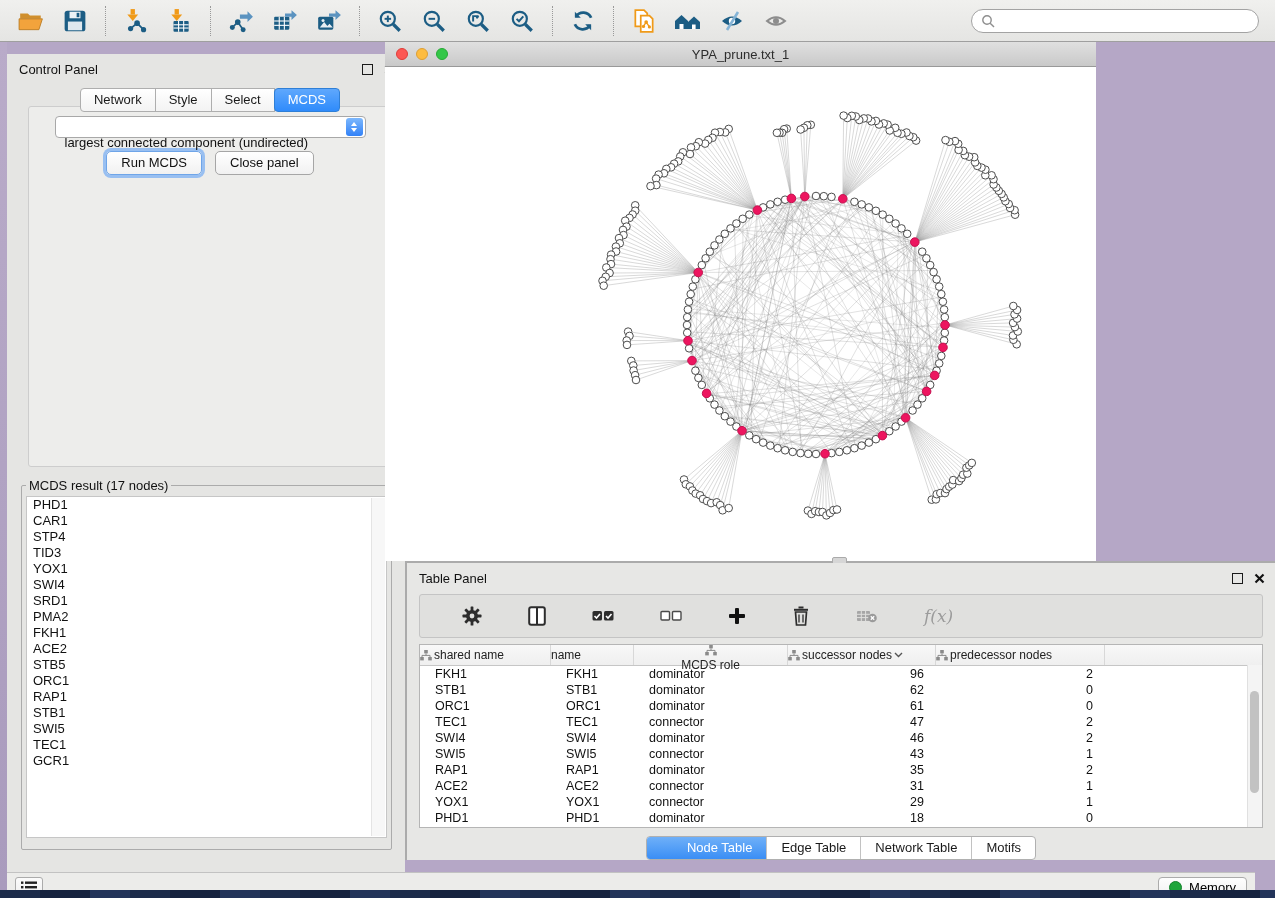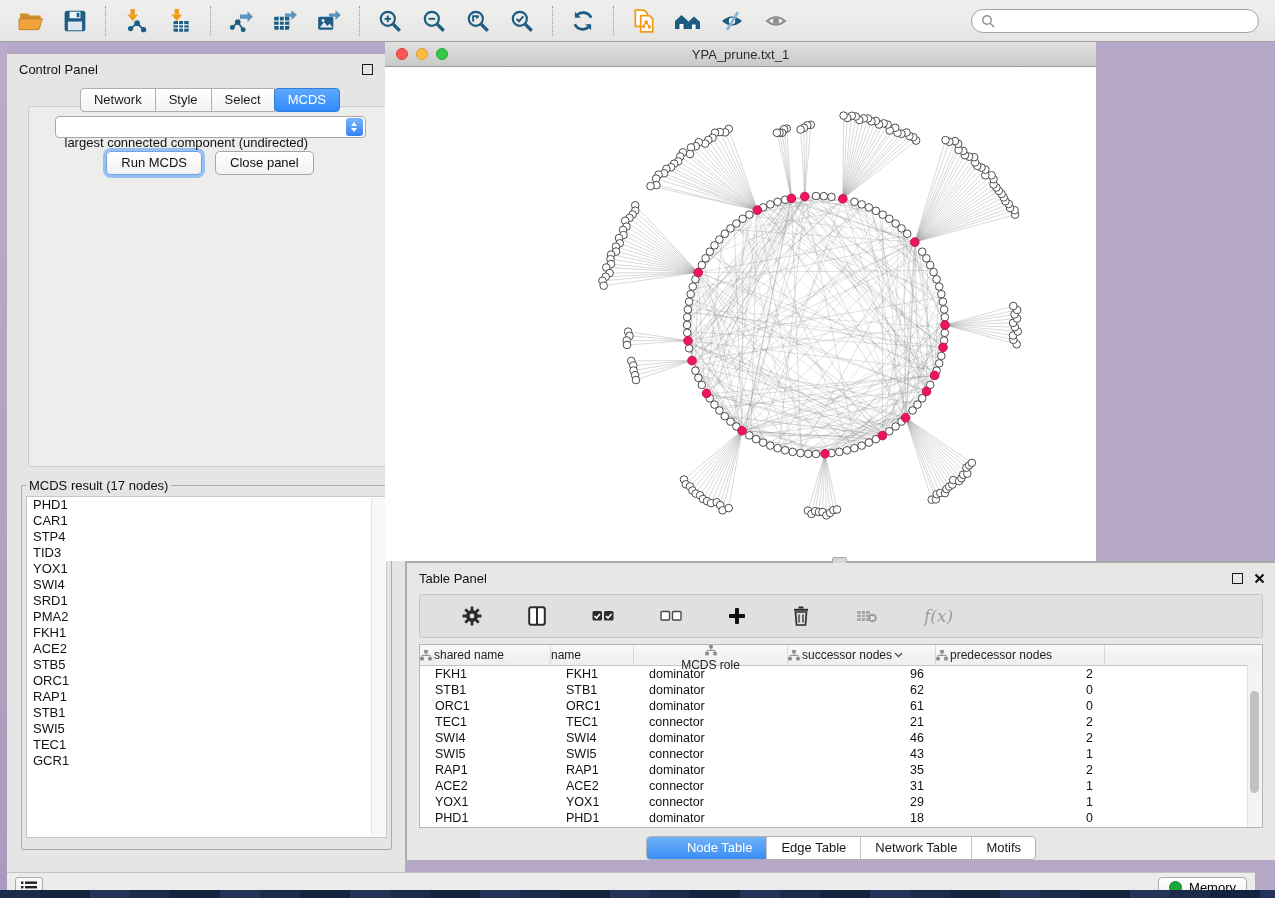--- a/index.html
+++ b/index.html
@@ -1201,21 +1201,21 @@
           <div class="td c0 l">ORC1</div>
           <div class="td c1 l">ORC1</div>
           <div class="td c2 l">dominator</div>
           <div class="td c3 r">61</div>
           <div class="td c4 r">0</div>
         </div>
         <div class="tr">
           <div class="td c0 l">TEC1</div>
           <div class="td c1 l">TEC1</div>
           <div class="td c2 l">connector</div>
-          <div class="td c3 r">21</div>
+          <div class="td c3 r">47</div>
           <div class="td c4 r">2</div>
         </div>
         <div class="tr">
           <div class="td c0 l">SWI4</div>
           <div class="td c1 l">SWI4</div>
           <div class="td c2 l">dominator</div>
           <div class="td c3 r">46</div>
           <div class="td c4 r">2</div>
         </div>
         <div class="tr">

